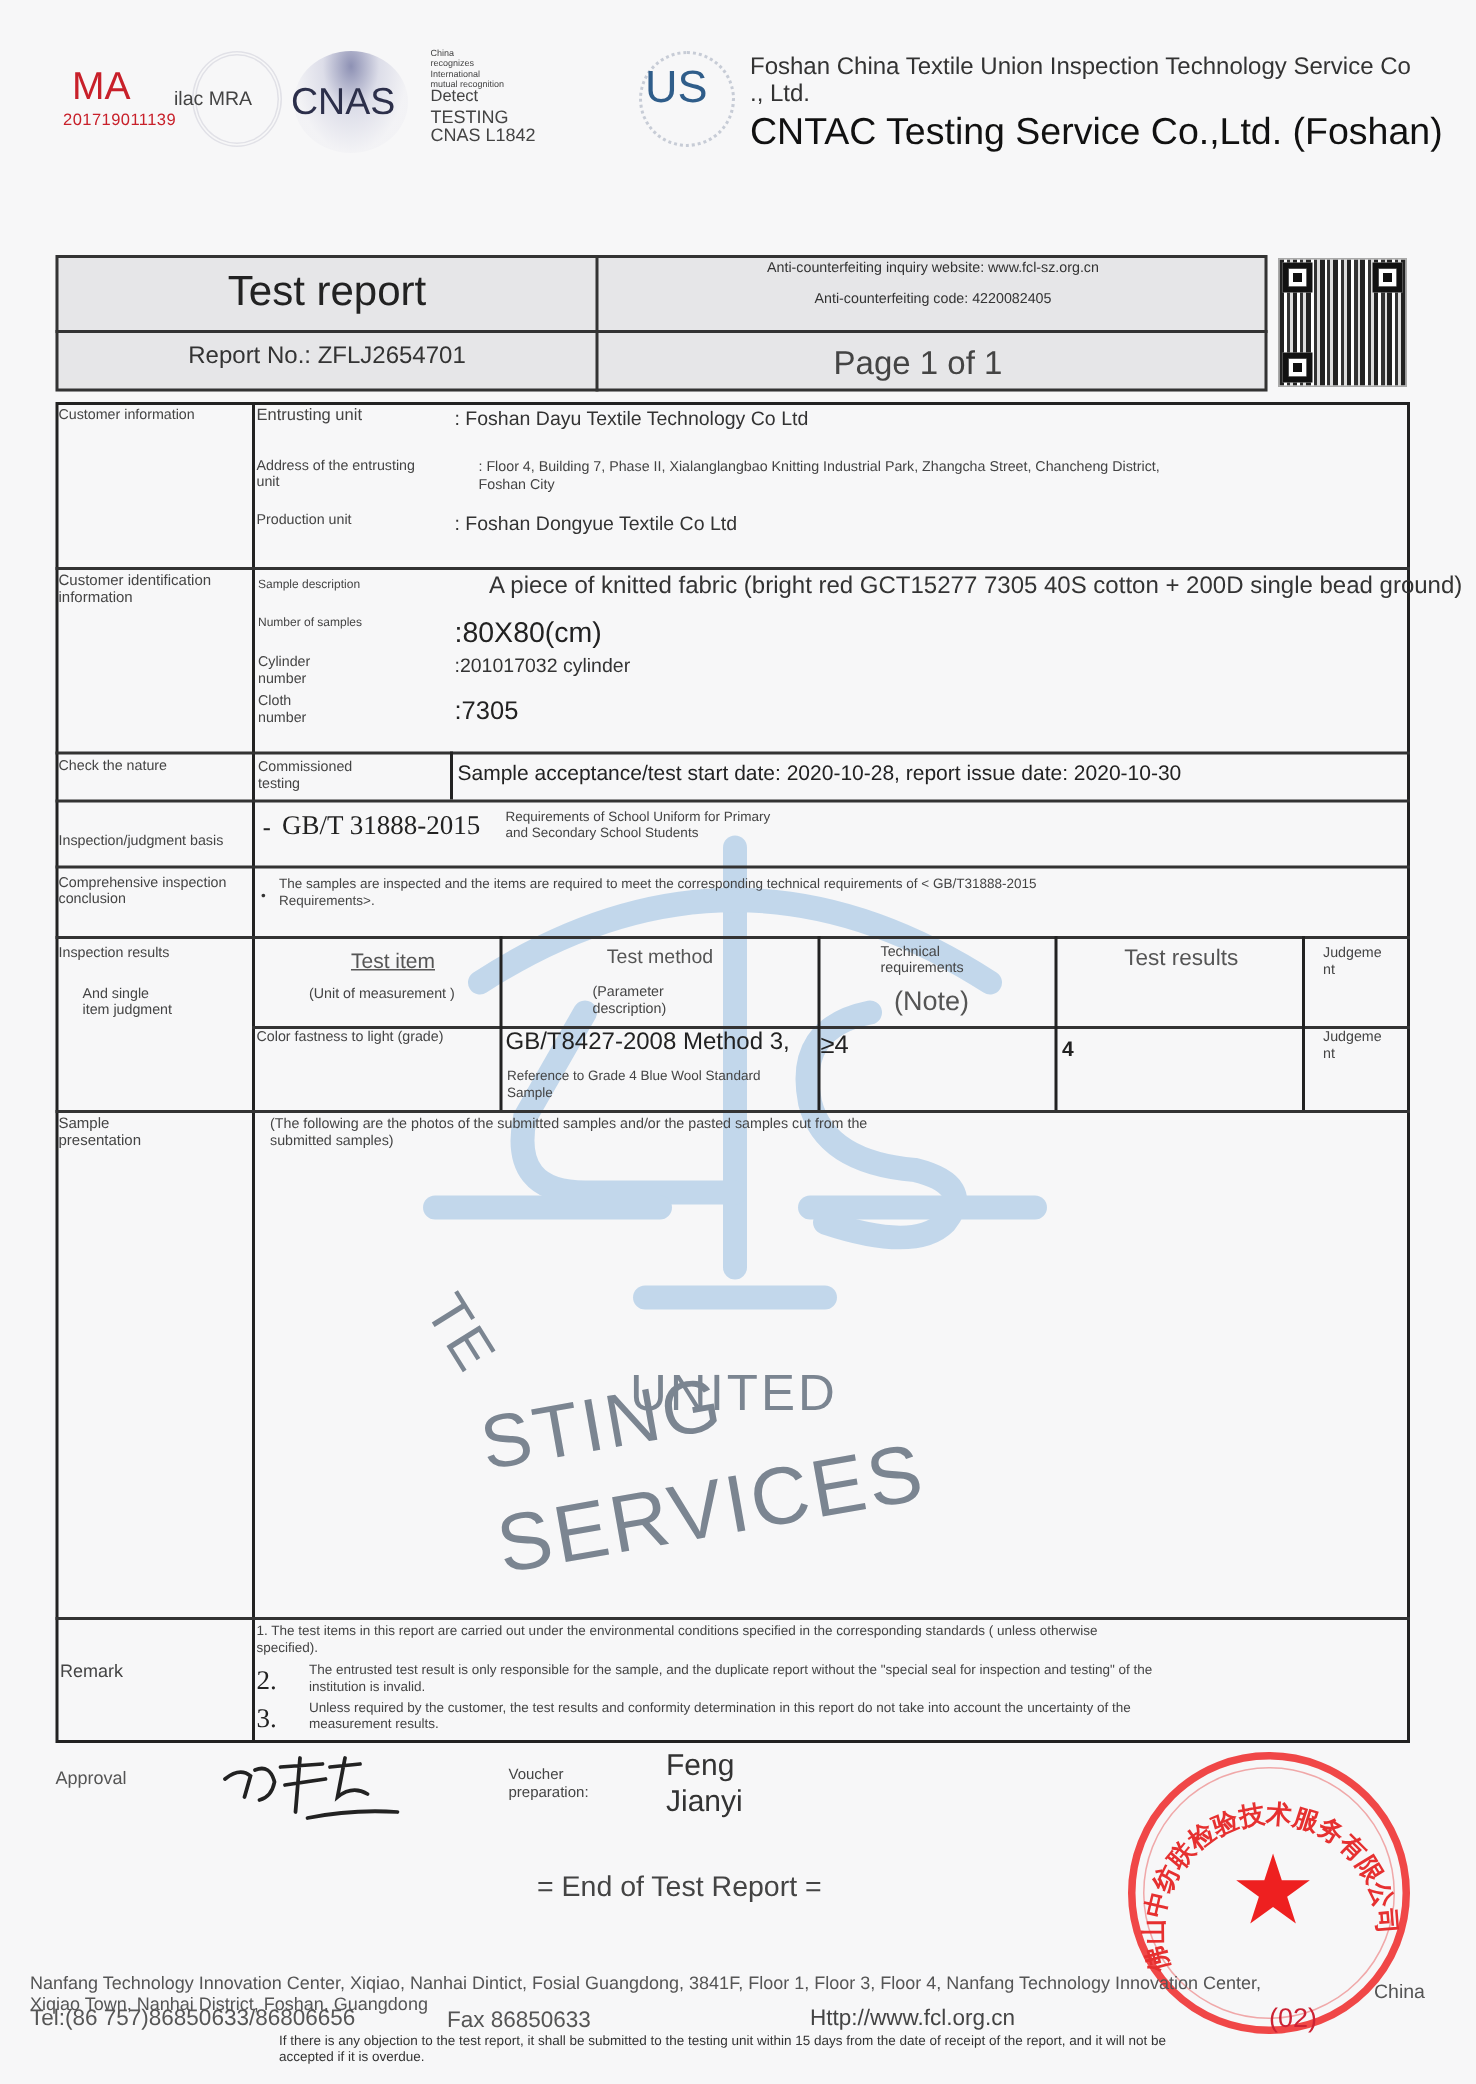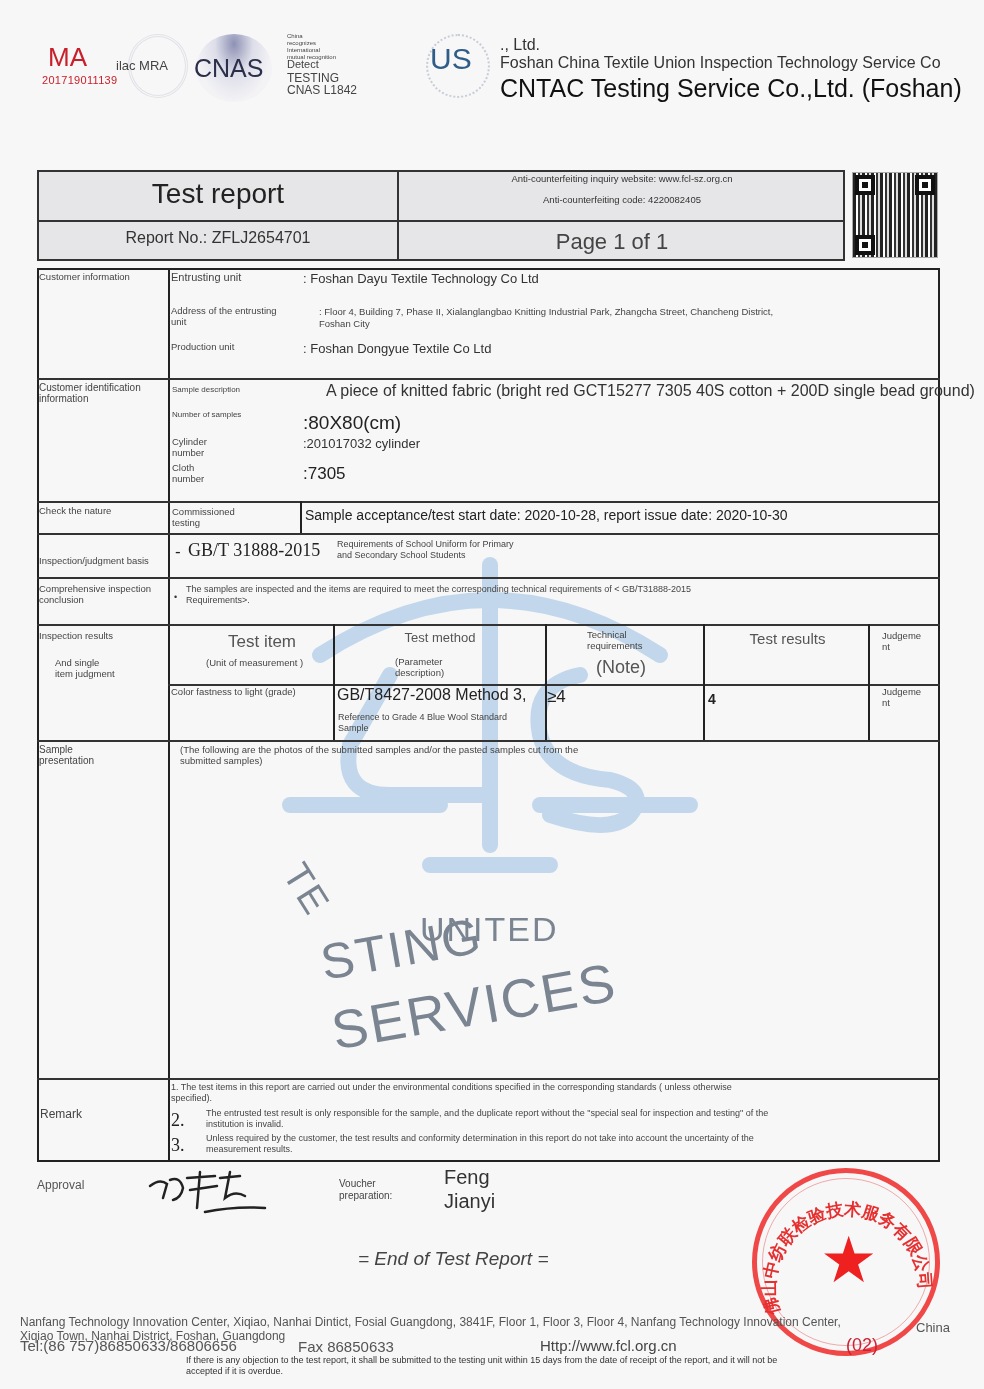--- a/index.html
+++ b/index.html
@@ -82,22 +82,22 @@
   <div>recognizes</div>
   <div>International</div>
   <div>mutual recognition</div>
 </div>
 <div class="abs cnas-detect">Detect</div>
 <div class="abs cnas-test">TESTING</div>
 <div class="abs cnas-l">CNAS L1842</div>
 <div class="abs us-circle"></div>
 <div class="abs us">US</div>
 <div class="abs company-sub">
+  <div>Foshan China Textile Union Inspection Technology Service Co</div>
   <div>., Ltd.</div>
-  <div>Foshan China Textile Union Inspection Technology Service Co</div>
 </div>
 <div class="abs company-main">CNTAC Testing Service Co.,Ltd. (Foshan)</div>
 
 <div class="abs hdr-table"></div>
 <div class="abs hdr-vline"></div>
 <div class="abs hdr-hline"></div>
 <div class="abs test-report">Test report</div>
 <div class="abs report-no">Report No.: ZFLJ2654701</div>
 <div class="abs anti-site">Anti-counterfeiting inquiry website: www.fcl-sz.org.cn</div>
 <div class="abs anti-code">Anti-counterfeiting code: 4220082405</div>
@@ -169,21 +169,21 @@
   <div>Requirements of School Uniform for Primary</div>
   <div>and Secondary School Students</div>
 </div>
 
 <div class="abs lbl" style="left:39px;top:583px;width:120px;">Comprehensive inspection conclusion</div>
 <div class="abs" style="left:174px;top:592px;font-size:9px;color:#333;">•</div>
 <div class="abs sm" style="left:186px;top:584px;width:560px;font-size:9px;">The samples are inspected and the items are required to meet the corresponding technical requirements of &lt; GB/T31888-2015 Requirements&gt;.</div>
 
 <div class="abs lbl" style="left:39px;top:630px;width:80px;">Inspection results</div>
 <div class="abs lbl" style="left:39px;top:657px;width:80px;padding-left:16px;">And single item judgment</div>
-<div class="abs" style="left:170px;top:632px;width:184px;text-align:center;font-size:17px;color:#555;">Test item</div>
+<div class="abs" style="left:170px;top:632px;width:184px;text-align:center;font-size:14px;color:#555;text-decoration:underline;">Test item</div>
 <div class="abs sm" style="left:206px;top:657px;width:110px;">(Unit of measurement )</div>
 <div class="abs" style="left:335px;top:630px;width:210px;text-align:center;font-size:13px;color:#555;">Test method</div>
 <div class="abs sm" style="left:395px;top:656px;width:60px;">(Parameter description)</div>
 <div class="abs sm" style="left:587px;top:629px;width:70px;">Technical requirements</div>
 <div class="abs" style="left:596px;top:657px;font-size:18px;color:#555;">(Note)</div>
 <div class="abs" style="left:705px;top:630px;width:165px;text-align:center;font-size:15px;color:#555;">Test results</div>
 <div class="abs sm" style="left:882px;top:630px;width:44px;word-break:break-all;">Judgement</div>
 
 <div>
   <div class="abs sm" style="left:171px;top:686px;">Color fastness to light (grade)</div>
@@ -212,21 +212,21 @@
     <path d="M42 10 L70 8 M55 4 L52 40 M45 22 L72 18"></path>
     <path d="M75 10 L95 8 M85 4 L80 30 Q90 22 100 28"></path>
     <path d="M60 44 Q90 38 120 40"></path>
   </g>
 </svg>
 <div class="abs sm" style="left:339px;top:1178px;width:70px;font-size:10px;line-height:12px;">Voucher preparation:</div>
 <div class="abs" style="left:444px;top:1165px;font-size:20px;color:#333;line-height:24px;">
   <div>Feng</div>
   <div>Jianyi</div>
 </div>
-<div class="abs" style="left:358px;top:1248px;font-size:19px;color:#444;font-style:italic;">= End of Test Report =</div>
+<div class="abs" style="left:358px;top:1248px;font-size:19px;color:#444;">= End of Test Report =</div>
 
 <div class="abs stamp"></div>
 <div class="abs stamp-inner"></div>
 <svg class="abs" style="left:752px;top:1168px;width:188px;height:188px;" viewBox="0 0 188 188">
   <defs>
       <path id="sealArc" d="M 30 150 A 72 72 0 1 1 160 150"></path>
     </defs>
   <text font-size="17" font-weight="bold" fill="#e63030"><textPath href="#sealArc" startOffset="2%">佛山中纺联检验技术服务有限公司</textPath></text>
 </svg>
 <div class="abs star">★</div>

